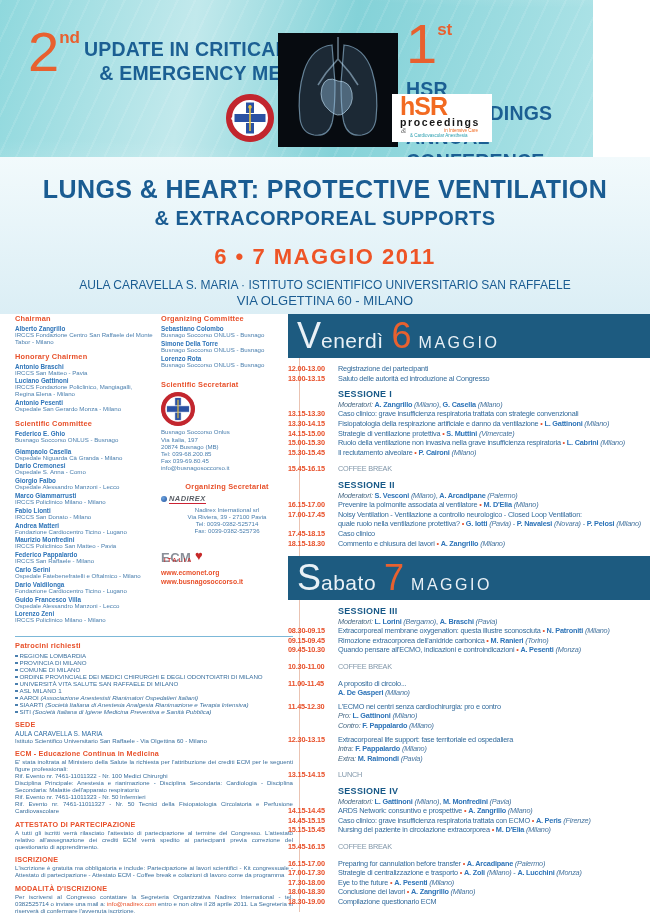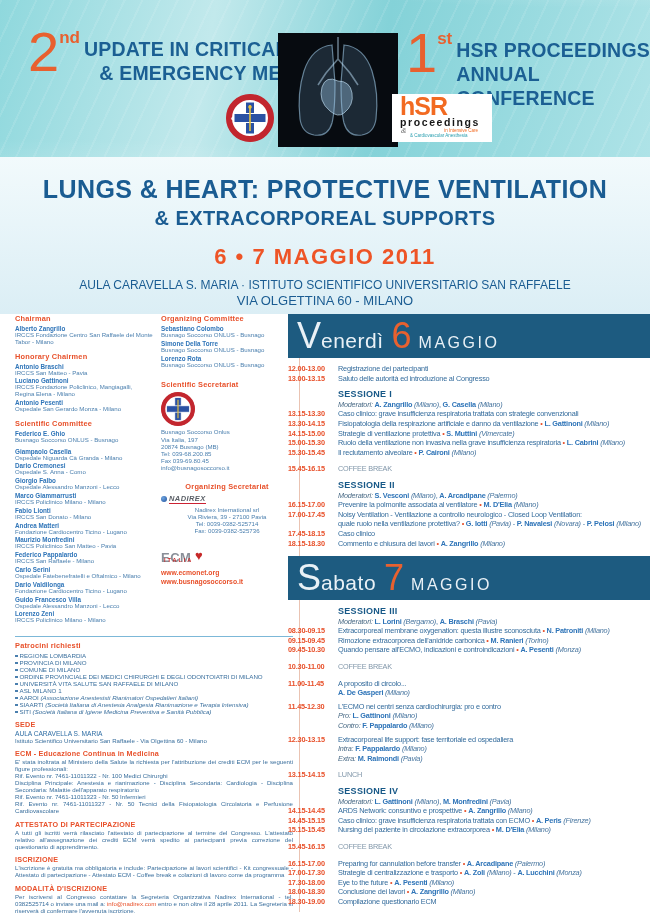--- a/index.html
+++ b/index.html
@@ -1,28 +1,28 @@
 <!DOCTYPE html>
 <html><head>
 <meta charset="utf-8">
 <style>
   html,body{margin:0;padding:0;background:#ffffff;}
   .page{position:relative;width:650px;height:920px;overflow:hidden;background:#ffffff;
         font-family:"Liberation Sans",sans-serif;}
 
   
-  .band{position:absolute;left:0;top:0;width:650px;height:157px;
+  .band{position:absolute;left:0;top:0;width:582px;height:157px;
     background:
       repeating-linear-gradient(115deg, rgba(255,255,255,.10) 0 2px, rgba(255,255,255,0) 2px 16px),
       radial-gradient(120% 70% at 8% 130%, rgba(255,255,255,.30), rgba(255,255,255,0) 60%),
       radial-gradient(110% 55% at 92% -25%, rgba(255,255,255,.35), rgba(255,255,255,0) 55%),
-      linear-gradient(100deg,#8fd8dd,#c2e9ec 32%,#84d2d8 58%,#aee3e7);}
+      linear-gradient(100deg,#8fd8dd,#c2e9ec 32%,#84d2d8 58%,#aee3e7); padding-left: 11px;}
   .hgroup{position:absolute;display:flex;align-items:flex-start;}
   .hgroup.leftg{left:28px;top:28px;}
-  .hgroup.rightg{left:406px;top:29px;}
+  .hgroup.rightg{left:406px;top:20px;flex-direction:column;}
   .bignum{color:#e8602f;font-size:56px;line-height:48px;font-weight:400;margin-right:4px;}
   .bignum sup{font-size:17px;font-weight:bold;vertical-align:top;line-height:20px;}
   .htitles{color:#1b5f93;font-size:19.5px;line-height:24px;font-weight:bold;letter-spacing:.2px;padding-top:9px;}
   .htitles.ra{text-align:right;}
 
   
   .xray{position:absolute;left:278px;top:33px;width:120px;height:114px;background:#070b10;}
   .xray svg{display:block;}
 
   

